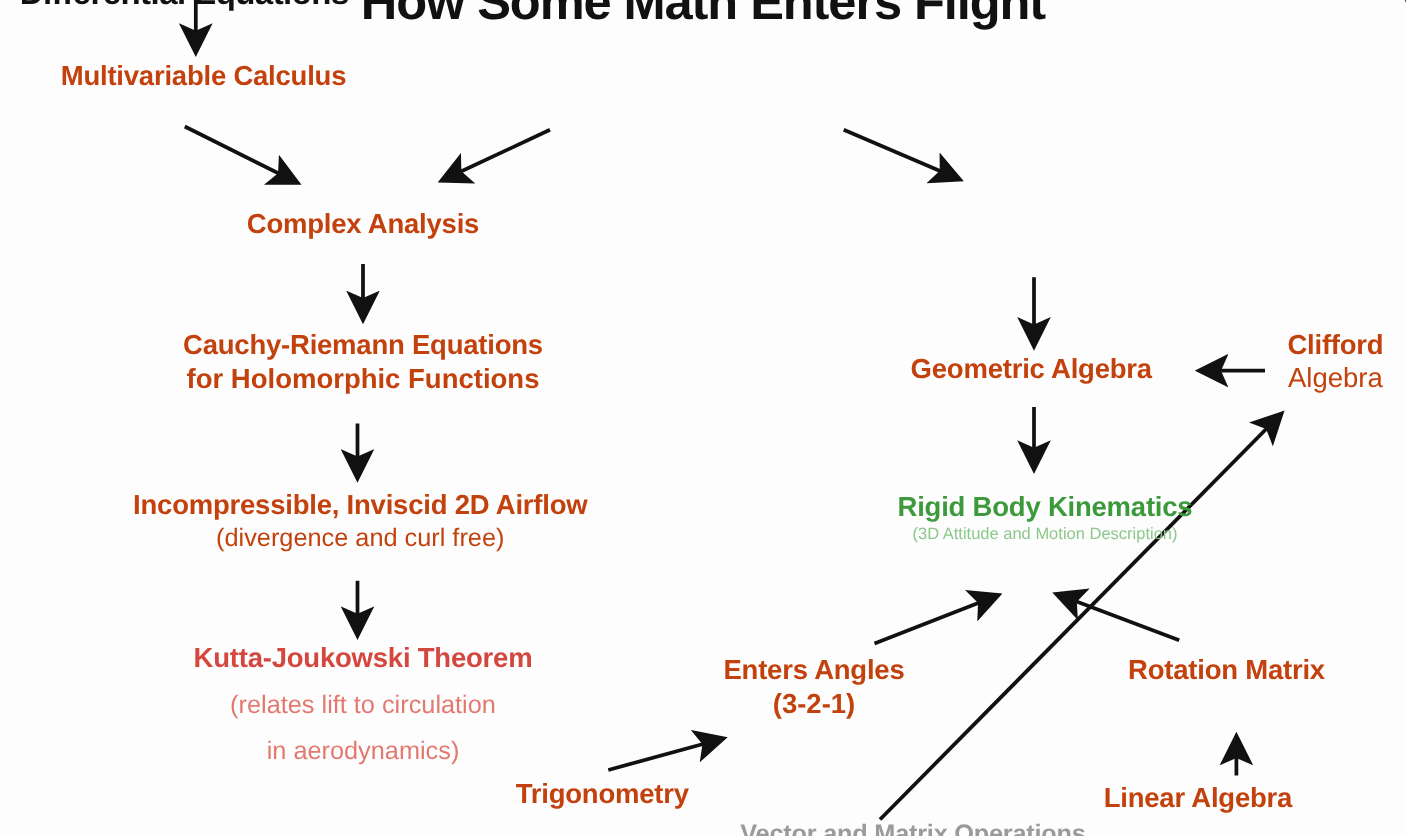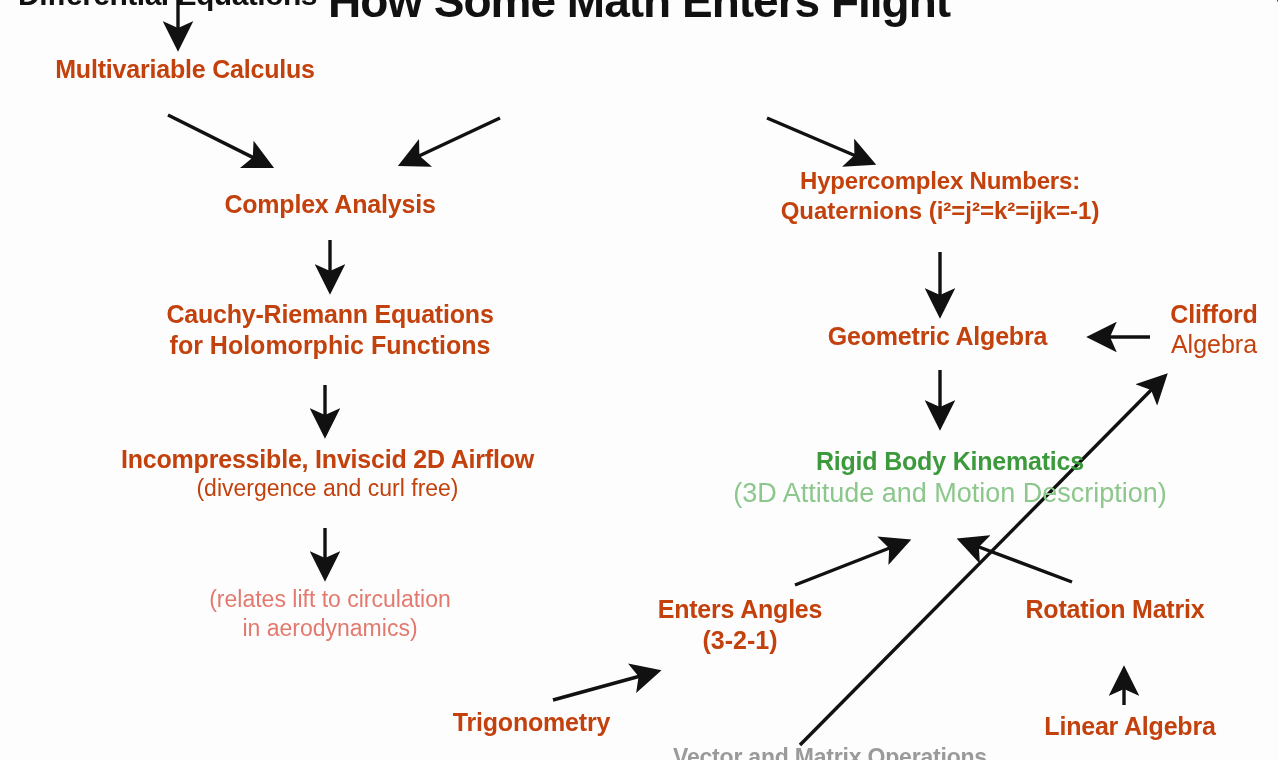--- a/index.html
+++ b/index.html
@@ -87,34 +87,34 @@
 
   #n-geometric { left: 795px; top: 322px; width: 285px; font-size: 25px; }
 
   #n-clifford  { left: 1150px; top: 300px; width: 128px; font-size: 25px; line-height: 1.18; }
   #n-clifford .sub { font-size: 25px; font-weight: normal; }
 
   #n-airflow { left: 55px; top: 445px; width: 545px; font-size: 25px; }
   #n-airflow .sub { font-size: 23px; margin-top: 3px; }
 
   #n-rigid { left: 690px; top: 447px; width: 520px; font-size: 25px; color: #3c9a3c; }
-  #n-rigid .sub { font-size: 27px; margin-top: 3px; color: #8cc78c; }
+  #n-rigid .sub { font-size: 15px; margin-top: 3px; color: #8cc78c; }
 
   #n-kutta { left: 130px; top: 584px; width: 400px; font-size: 25px; color: #d4473f; }
-  #n-kutta .sub { font-size: 23px; margin-top: 3px; color: #e3796e; }
+  #n-kutta .sub { font-size: 23px; margin-top: 16px; color: #e3796e; }
 
   #n-euler { left: 620px; top: 595px; width: 240px; font-size: 25px; }
   #n-euler .sub { font-size: 25px; font-weight: bold; margin-top: 3px; text-align: center; }
 
   #n-rotation { left: 955px; top: 595px; width: 320px; font-size: 25px; }
   #n-rotation .sub { font-size: 25px; font-weight: bold; margin-top: 3px; }
 
-  #n-trig { left: 424px; top: 708px; width: 215px; font-size: 25px; }
-
-  #n-linear { left: 995px; top: 712px; width: 270px; font-size: 25px; }
+  #n-trig { left: 440px; top: 708px; width: 215px; font-size: 25px; }
+
+  #n-linear { left: 954px; top: 712px; width: 270px; font-size: 25px; }
 
   #n-bottom-frag {
     left: 620px; top: 745px; width: 420px;
     font-size: 23px; color: #9a9a9a;
   }
 </style>
 </head>
 <body>
 
 <div id="canvas">
@@ -150,24 +150,20 @@
 
   <div class="node" id="n-multivariable">
     <div class="title">Multivariable Calculus</div>
   </div>
 
 
   <div class="node" id="n-complex-analysis">
     <div class="title">Complex Analysis</div>
   </div>
 
-  <div class="node" id="n-hypercomplex">
-    <div class="title">Hypercomplex Numbers:</div>
-    <div class="sub bold">Quaternions (i²=j²=k²=ijk=-1)</div>
-  </div>
 
   <div class="node" id="n-cauchy">
     <div class="title">Cauchy-Riemann Equations</div>
     <div class="sub bold">for Holomorphic Functions</div>
   </div>
 
   <div class="node" id="n-geometric">
     <div class="title">Geometric Algebra</div>
   </div>
 
@@ -180,20 +176,21 @@
     <div class="title">Incompressible, Inviscid 2D Airflow</div>
     <div class="sub">(divergence and curl free)</div>
   </div>
 
   <div class="node" id="n-rigid">
     <div class="title">Rigid Body Kinematics</div>
     <div class="sub">(3D Attitude and Motion Description)</div>
   </div>
 
   <div class="node" id="n-kutta">
+    <div class="title">Kutta-Joukowski Theorem</div>
     <div class="sub">(relates lift to circulation</div>
     <div class="sub">in aerodynamics)</div>
   </div>
 
   <div class="node" id="n-euler">
     <div class="title">Enters Angles</div>
     <div class="sub bold">(3-2-1)</div>
   </div>
 
   <div class="node" id="n-rotation">

